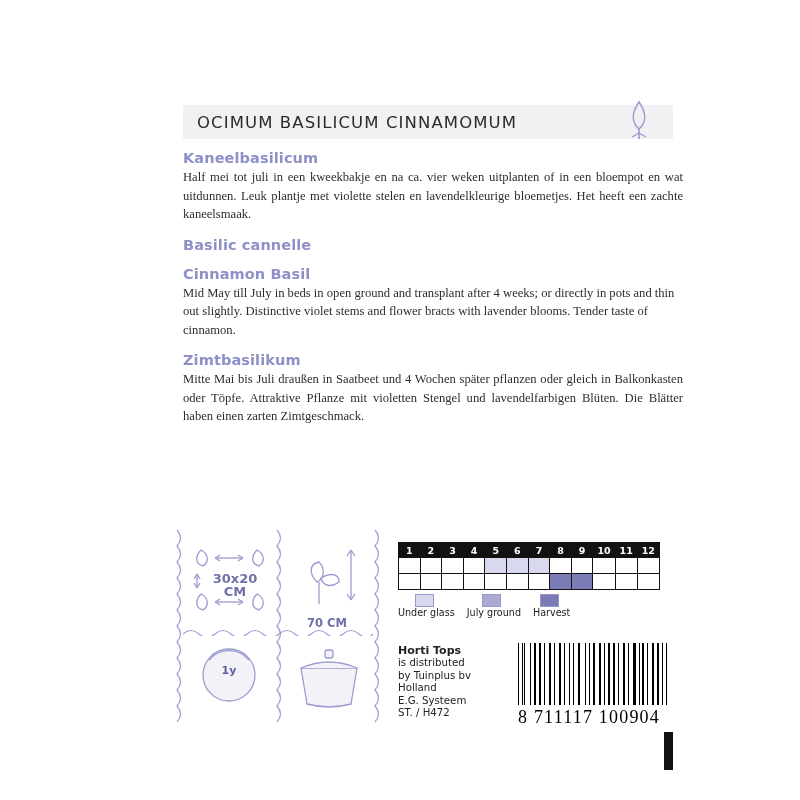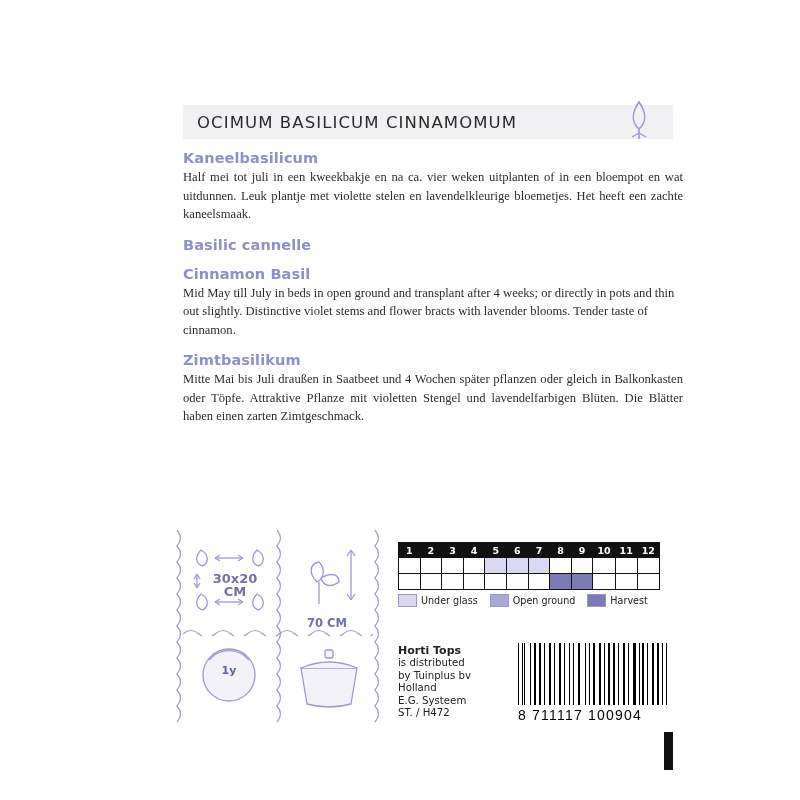--- a/index.html
+++ b/index.html
@@ -140,20 +140,21 @@
     align-items: center;
     margin-top: 4px;
     font-family: "DejaVu Sans", sans-serif;
     font-size: 9.6px;
     color: #222;
   }
   .legend .item {
     display: flex;
     align-items: center;
     margin-right: 12px;
+    flex-direction: column;
   }
   .legend .sw {
     width: 17px;
     height: 11px;
     margin-right: 4px;
     border: 1px solid #9899c9;
   }
   .sw-glass { background: #d8d9ee; }
   .sw-open  { background: #a9aad4; }
   .sw-harv  { background: #7b7cb5; }
@@ -184,22 +185,22 @@
     display: flex;
     align-items: flex-end;
   }
   .barcode i {
     display: block;
     background: #000;
     height: 100%;
     margin-right: 1px;
   }
   .barcode-num {
-    font-family: Liberation Sans, sans-serif;
-    font-size: 14px;
+    font-family: Liberation Serif, serif;
+    font-size: 18px;
     letter-spacing: 1.2px;
     margin-top: 2px;
     color: #000;
   }
   
   .corner {
     position: absolute;
     right: 155px;
     bottom: 30px;
     width: 9px;
@@ -375,21 +376,21 @@
     </tbody>
       </table>
 
     <div class="legend">
       <div class="item">
         <span class="sw sw-glass"></span>
         <span>Under glass</span>
       </div>
       <div class="item">
         <span class="sw sw-open"></span>
-        <span>Open ground</span>
+        <span>July ground</span>
       </div>
       <div class="item">
         <span class="sw sw-harv"></span>
         <span>Harvest</span>
       </div>
     </div>
   </div>
 
   <div class="dist">
     <div class="brand">Horti Tops</div>

